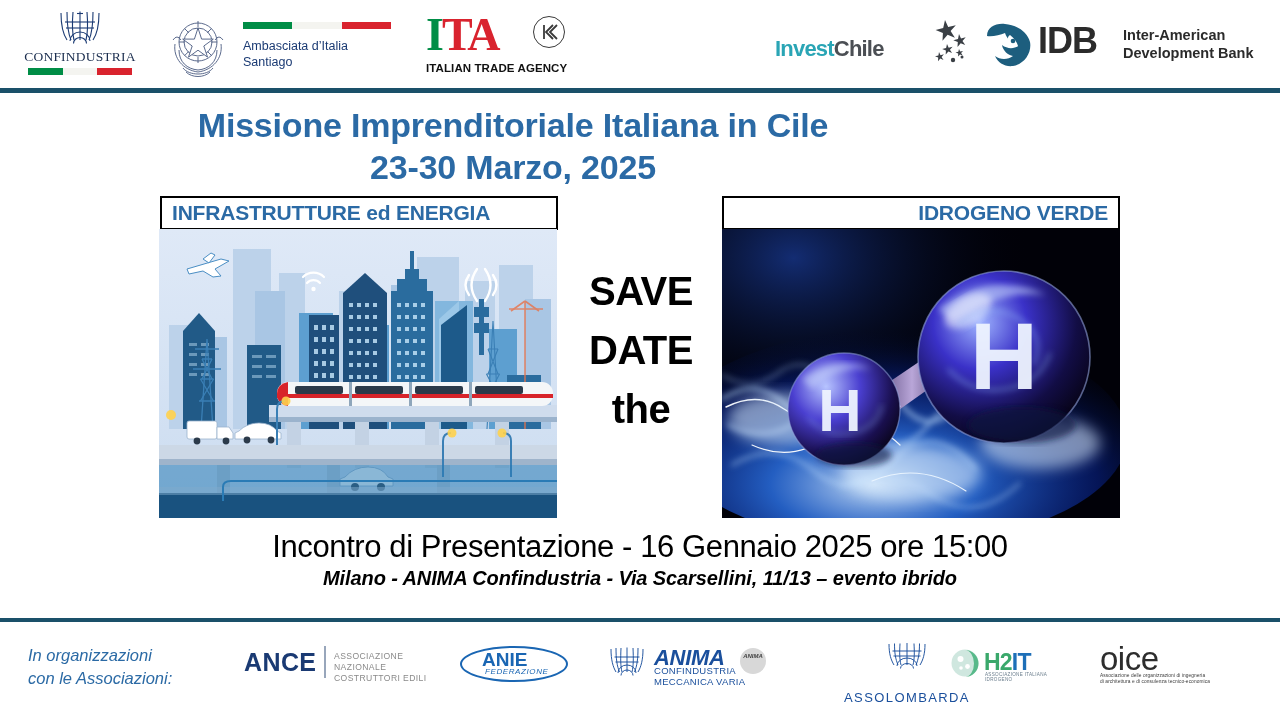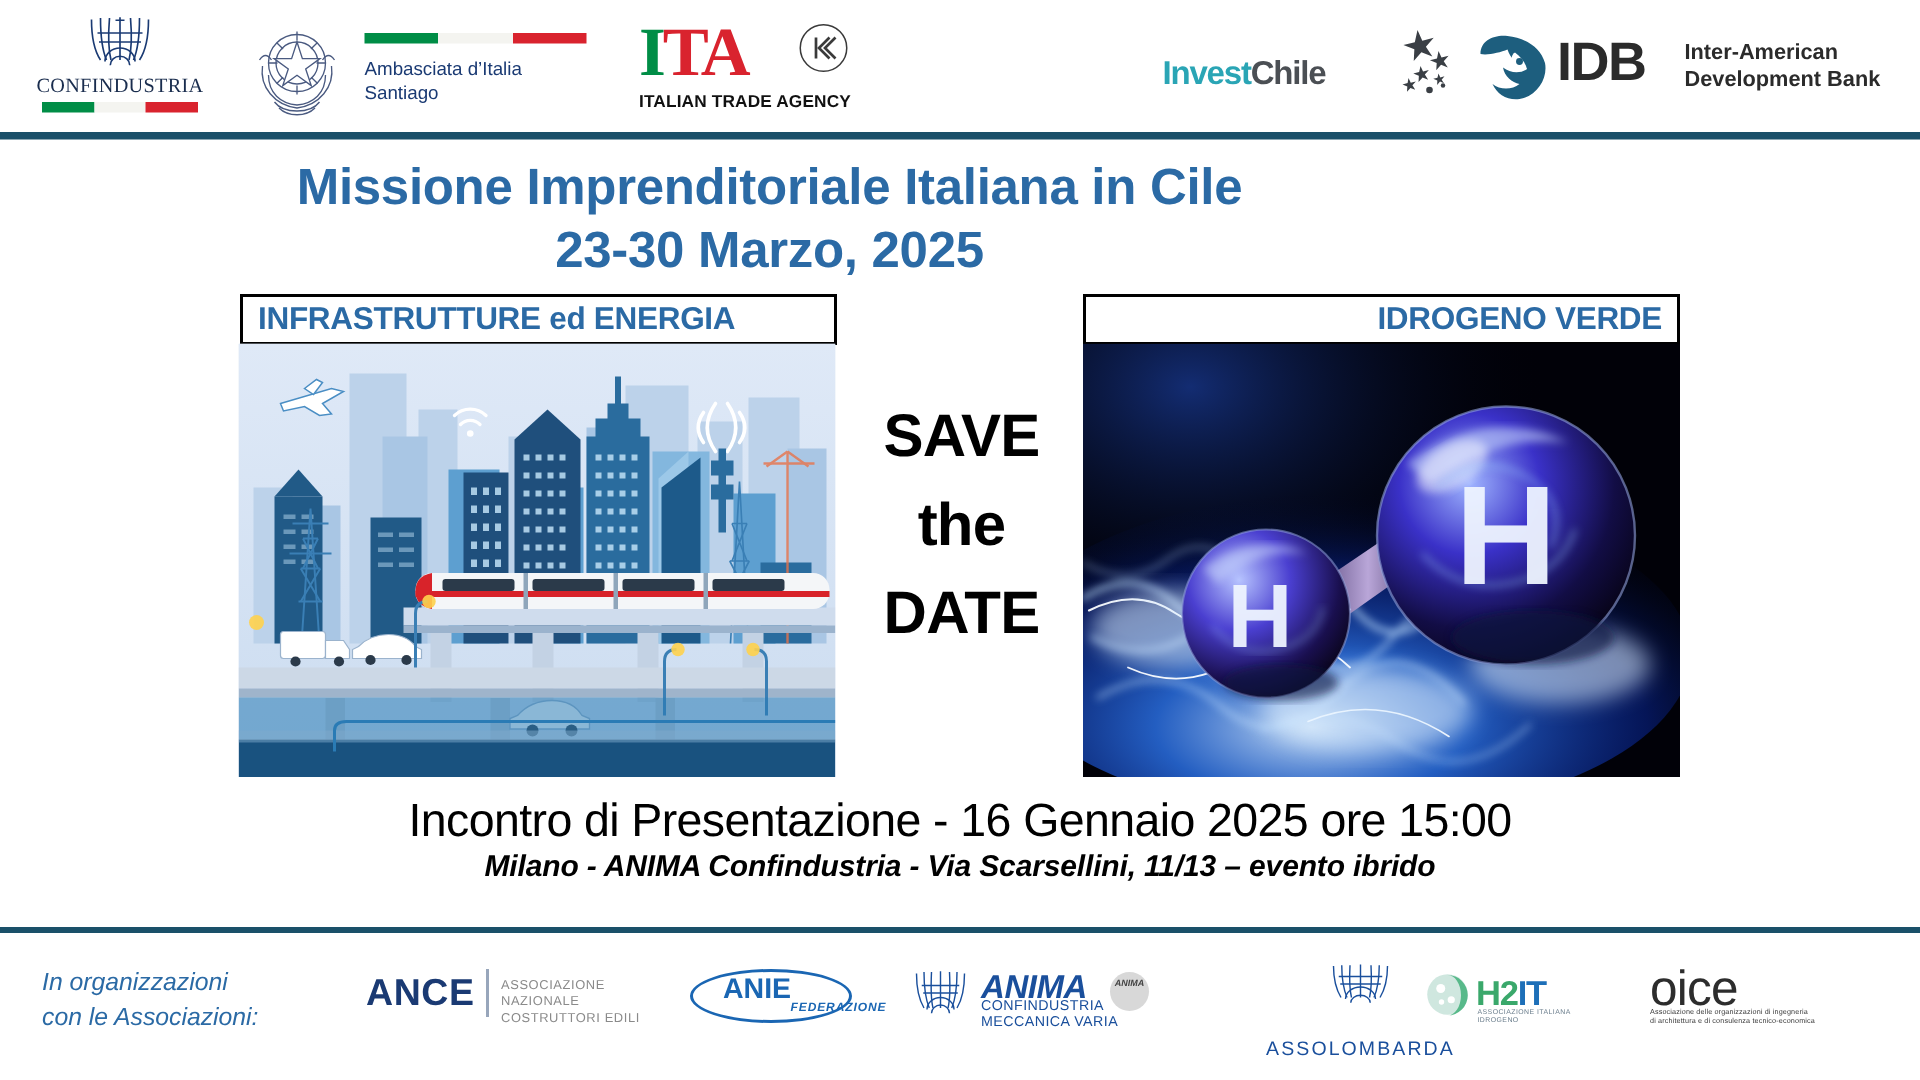--- a/index.html
+++ b/index.html
@@ -293,21 +293,21 @@
     border: 2.2px solid #1a66b3;
     border-radius: 50% / 50%;
     box-sizing: border-box;
   }
   .anie-word {
     position: absolute; left: 22px; top: 3px;
     font-size: 19px; font-weight: 700; color: #1a66b3; letter-spacing: 0px;
   }
   .anie-sub {
     position: absolute; left: 25px; top: 21px;
-    font-size: 8px; font-weight: 700; font-style: italic; color: #1a66b3; letter-spacing: 0.6px; margin-left: 42px;
+    font-size: 8px; font-weight: 400; font-style: italic; color: #1a66b3; letter-spacing: 0.6px;
   }
 
   
   .logo-anima { left: 608px; top: 644px; width: 170px; height: 40px; }
   .anima-mark { position: absolute; left: 0; top: 2px; width: 38px; height: 34px; }
   .anima-word {
     position: absolute; left: 46px; top: 1px;
     font-size: 22px; font-weight: 700; font-style: italic; color: #1a4f9c; letter-spacing: -0.3px;
   }
   .anima-sub {
@@ -770,22 +770,22 @@
       <rect x="0" y="258" width="398" height="8" fill="#7fa9cc" opacity="0.5"></rect>
       <g stroke="#2a7bb5" stroke-width="2" fill="none">
         <path d="M64 272 L64 258 q0-6 8-6 L398 252"></path>
       </g>
     </svg>
   </div>
 </div>
 
 <div class="save-date">
   <div>SAVE</div>
+  <div>DATE</div>
   <div>the</div>
-  <div>DATE</div>
 </div>
 
 <div class="panel-label label-right">
   <span>IDROGENO VERDE</span>
 </div>
 
 <div class="panel-img img-right">
   <div class="h2">
     <svg viewBox="0 0 398 289" preserveAspectRatio="none">
       <defs>

